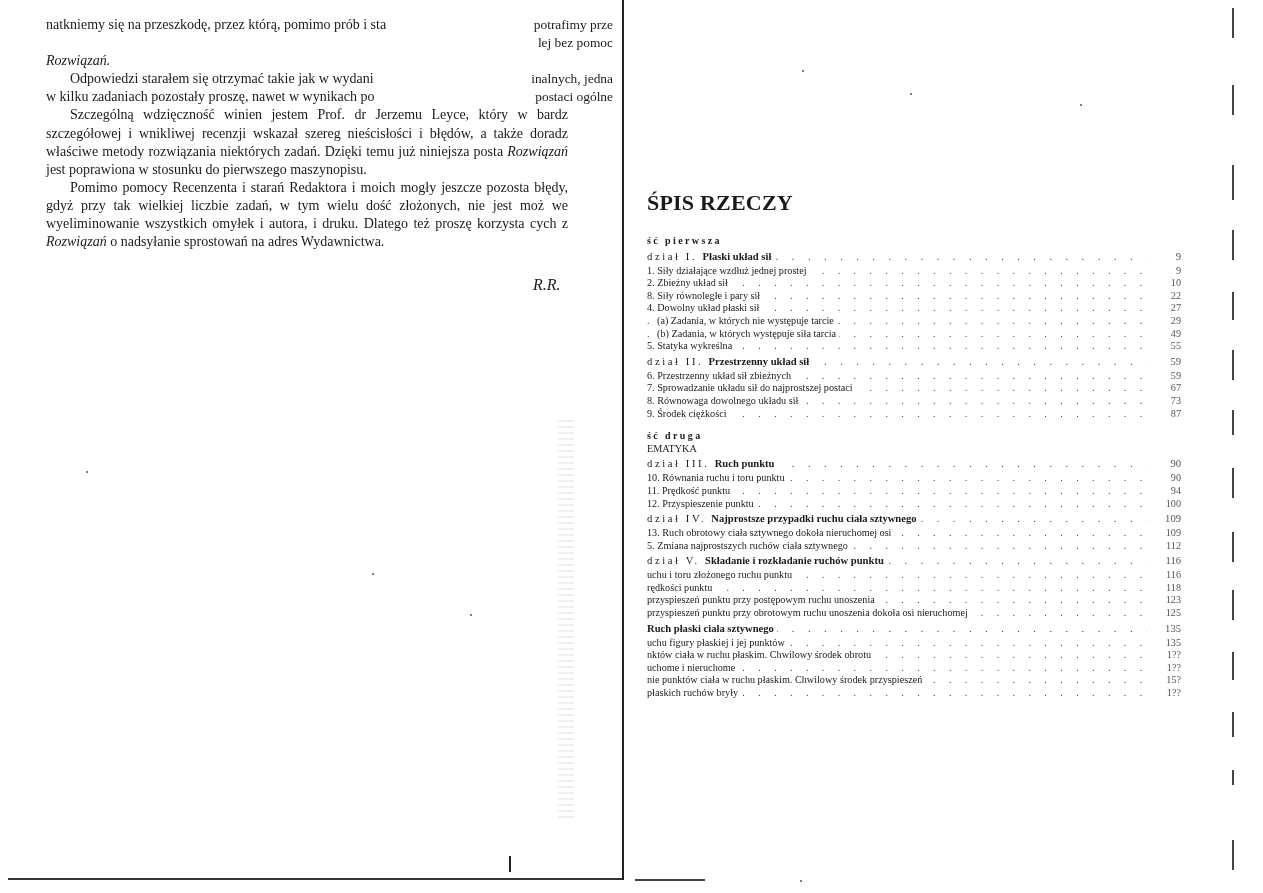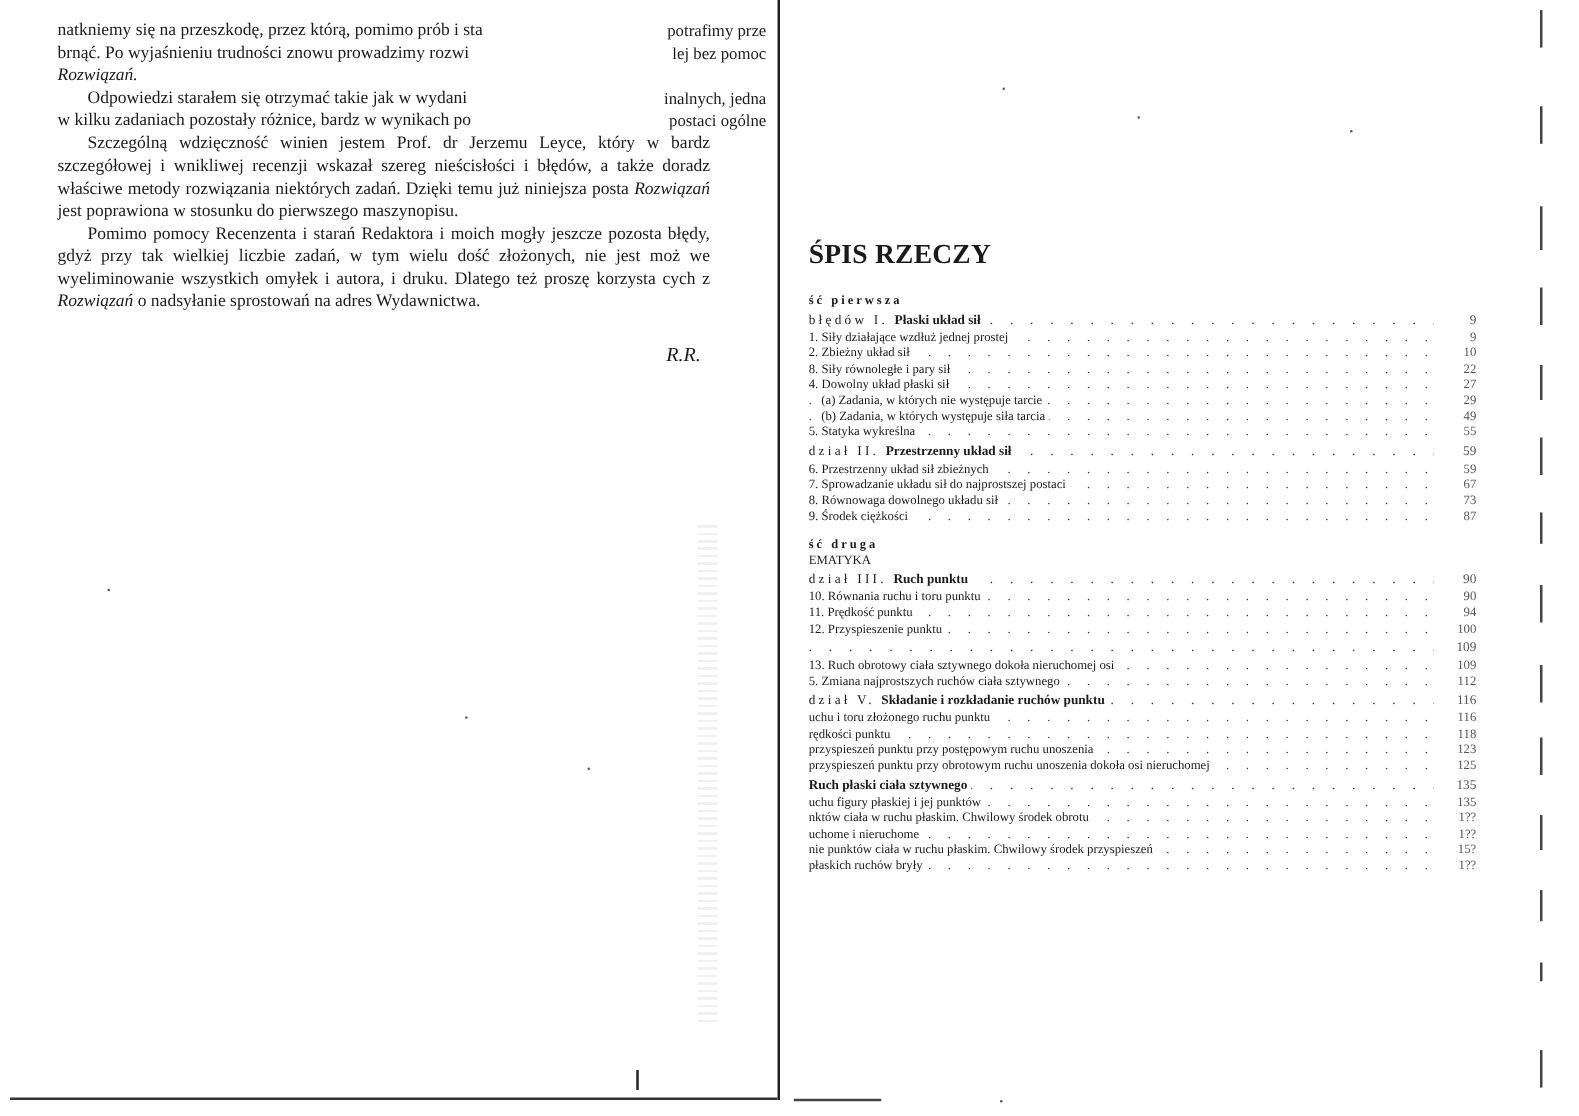--- a/index.html
+++ b/index.html
@@ -35,26 +35,26 @@
   .edge-marks span{position:absolute;left:0;width:1.5px;background:#444;}
   .specks span{position:absolute;width:2px;height:2px;background:#555;border-radius:1px;}
 </style>
 </head>
 <body>
 
 <div class="page left-page">
   <div class="para-block">
     <p>
       <span>natkniemy się na przeszkodę, przez którą, pomimo prób i sta</span><br>
-      <span>brnąć. Po wyjaśnieniu trudności znowu prowadzimy rozwi</span><br>
+      <br>
       <em>Rozwiązań.</em>
     </p>
     <p class="indent">
       <span>Odpowiedzi starałem się otrzymać takie jak w wydani</span><br>
-      <span>w kilku zadaniach pozostały różnice, bardz w wynikach po</span>
+      <span>w kilku zadaniach pozostały proszę, nawet w wynikach po</span>
     </p>
     <p class="indent">
       <span>Szczególną wdzięczność winien jestem Prof. dr Jerzemu Leyce, który w bardz</span>
       <span>szczegółowej i wnikliwej recenzji wskazał szereg nieścisłości i błędów, a także doradz</span>
       <span>właściwe metody rozwiązania niektórych zadań. Dzięki temu już niniejsza posta</span>
       <em>Rozwiązań</em><span> jest poprawiona w stosunku do pierwszego maszynopisu.</span>
     </p>
     <p class="indent">
       <span>Pomimo pomocy Recenzenta i starań Redaktora i moich mogły jeszcze pozosta</span>
       <span>błędy, gdyż przy tak wielkiej liczbie zadań, w tym wielu dość złożonych, nie jest moż</span>
@@ -76,41 +76,41 @@
 </div>
 
 <div class="page right-page">
   <div class="bottom-edge"></div>
 </div>
 
 <div class="toc-title">ŚPIS RZECZY</div>
 
 <div class="toc" id="toc">
     <div class="row part"><span class="lbl">ść pierwsza</span></div>
-    <div class="row section"><span class="lbl"><span class="dz">błędów I. </span><b>Płaski układ sił</b></span><span class="dots">. . . . . . . . . . . . . . . . . . . . . . . . . . . . . . . . . . . . . . . . . . . . . . . . . . . . . . . . . . . . . . . . . . . . . . . . . . . . . . . . </span><span class="pg">9</span></div>
+    <div class="row section"><span class="lbl"><span class="dz">dział I. </span><b>Płaski układ sił</b></span><span class="dots">. . . . . . . . . . . . . . . . . . . . . . . . . . . . . . . . . . . . . . . . . . . . . . . . . . . . . . . . . . . . . . . . . . . . . . . . . . . . . . . . </span><span class="pg">9</span></div>
     <div class="row sub"><span class="lbl">1. Siły działające wzdłuż jednej prostej</span><span class="dots">. . . . . . . . . . . . . . . . . . . . . . . . . . . . . . . . . . . . . . . . . . . . . . . . . . . . . . . . . . . . . . . . . . . . . . . . . . . . . . . . </span><span class="pg">9</span></div>
     <div class="row sub"><span class="lbl">2. Zbieżny układ sił</span><span class="dots">. . . . . . . . . . . . . . . . . . . . . . . . . . . . . . . . . . . . . . . . . . . . . . . . . . . . . . . . . . . . . . . . . . . . . . . . . . . . . . . . </span><span class="pg">10</span></div>
     <div class="row sub"><span class="lbl">8. Siły równoległe i pary sił</span><span class="dots">. . . . . . . . . . . . . . . . . . . . . . . . . . . . . . . . . . . . . . . . . . . . . . . . . . . . . . . . . . . . . . . . . . . . . . . . . . . . . . . . </span><span class="pg">22</span></div>
     <div class="row sub"><span class="lbl">4. Dowolny układ płaski sił</span><span class="dots">. . . . . . . . . . . . . . . . . . . . . . . . . . . . . . . . . . . . . . . . . . . . . . . . . . . . . . . . . . . . . . . . . . . . . . . . . . . . . . . . </span><span class="pg">27</span></div>
     <div class="row sub2"><span class="lbl">(a) Zadania, w których nie występuje tarcie</span><span class="dots">. . . . . . . . . . . . . . . . . . . . . . . . . . . . . . . . . . . . . . . . . . . . . . . . . . . . . . . . . . . . . . . . . . . . . . . . . . . . . . . . </span><span class="pg">29</span></div>
     <div class="row sub2"><span class="lbl">(b) Zadania, w których występuje siła tarcia</span><span class="dots">. . . . . . . . . . . . . . . . . . . . . . . . . . . . . . . . . . . . . . . . . . . . . . . . . . . . . . . . . . . . . . . . . . . . . . . . . . . . . . . . </span><span class="pg">49</span></div>
     <div class="row sub"><span class="lbl">5. Statyka wykreślna</span><span class="dots">. . . . . . . . . . . . . . . . . . . . . . . . . . . . . . . . . . . . . . . . . . . . . . . . . . . . . . . . . . . . . . . . . . . . . . . . . . . . . . . . </span><span class="pg">55</span></div>
     <div class="row section"><span class="lbl"><span class="dz">dział II. </span><b>Przestrzenny układ sił</b></span><span class="dots">. . . . . . . . . . . . . . . . . . . . . . . . . . . . . . . . . . . . . . . . . . . . . . . . . . . . . . . . . . . . . . . . . . . . . . . . . . . . . . . . </span><span class="pg">59</span></div>
     <div class="row sub"><span class="lbl">6. Przestrzenny układ sił zbieżnych</span><span class="dots">. . . . . . . . . . . . . . . . . . . . . . . . . . . . . . . . . . . . . . . . . . . . . . . . . . . . . . . . . . . . . . . . . . . . . . . . . . . . . . . . </span><span class="pg">59</span></div>
     <div class="row sub"><span class="lbl">7. Sprowadzanie układu sił do najprostszej postaci</span><span class="dots">. . . . . . . . . . . . . . . . . . . . . . . . . . . . . . . . . . . . . . . . . . . . . . . . . . . . . . . . . . . . . . . . . . . . . . . . . . . . . . . . </span><span class="pg">67</span></div>
     <div class="row sub"><span class="lbl">8. Równowaga dowolnego układu sił</span><span class="dots">. . . . . . . . . . . . . . . . . . . . . . . . . . . . . . . . . . . . . . . . . . . . . . . . . . . . . . . . . . . . . . . . . . . . . . . . . . . . . . . . </span><span class="pg">73</span></div>
     <div class="row sub"><span class="lbl">9. Środek ciężkości</span><span class="dots">. . . . . . . . . . . . . . . . . . . . . . . . . . . . . . . . . . . . . . . . . . . . . . . . . . . . . . . . . . . . . . . . . . . . . . . . . . . . . . . . </span><span class="pg">87</span></div>
     <div class="spacer"></div>
     <div class="row part"><span class="lbl">ść druga</span></div>
     <div class="row sub"><span class="lbl">EMATYKA</span></div>
     <div class="row section"><span class="lbl"><span class="dz">dział III. </span><b>Ruch punktu</b></span><span class="dots">. . . . . . . . . . . . . . . . . . . . . . . . . . . . . . . . . . . . . . . . . . . . . . . . . . . . . . . . . . . . . . . . . . . . . . . . . . . . . . . . </span><span class="pg">90</span></div>
     <div class="row sub"><span class="lbl">10. Równania ruchu i toru punktu</span><span class="dots">. . . . . . . . . . . . . . . . . . . . . . . . . . . . . . . . . . . . . . . . . . . . . . . . . . . . . . . . . . . . . . . . . . . . . . . . . . . . . . . . </span><span class="pg">90</span></div>
     <div class="row sub"><span class="lbl">11. Prędkość punktu</span><span class="dots">. . . . . . . . . . . . . . . . . . . . . . . . . . . . . . . . . . . . . . . . . . . . . . . . . . . . . . . . . . . . . . . . . . . . . . . . . . . . . . . . </span><span class="pg">94</span></div>
     <div class="row sub"><span class="lbl">12. Przyspieszenie punktu</span><span class="dots">. . . . . . . . . . . . . . . . . . . . . . . . . . . . . . . . . . . . . . . . . . . . . . . . . . . . . . . . . . . . . . . . . . . . . . . . . . . . . . . . </span><span class="pg">100</span></div>
-    <div class="row section"><span class="dots">. . . . . . . . . . . . . . . . . . . . . . . . . . . . . . . . . . . . . . . . . . . . . . . . . . . . . . . . . . . . . . . . . . . . . . . . . . . . . . . . </span><span class="pg">109</span></div>
+    <div class="row section"><span class="lbl"><span class="dz">dział IV. </span><b>Najprostsze przypadki ruchu ciała sztywnego</b></span><span class="dots">. . . . . . . . . . . . . . . . . . . . . . . . . . . . . . . . . . . . . . . . . . . . . . . . . . . . . . . . . . . . . . . . . . . . . . . . . . . . . . . . </span><span class="pg">109</span></div>
     <div class="row sub"><span class="lbl">13. Ruch obrotowy ciała sztywnego dokoła nieruchomej osi</span><span class="dots">. . . . . . . . . . . . . . . . . . . . . . . . . . . . . . . . . . . . . . . . . . . . . . . . . . . . . . . . . . . . . . . . . . . . . . . . . . . . . . . . </span><span class="pg">109</span></div>
     <div class="row sub"><span class="lbl">5. Zmiana najprostszych ruchów ciała sztywnego</span><span class="dots">. . . . . . . . . . . . . . . . . . . . . . . . . . . . . . . . . . . . . . . . . . . . . . . . . . . . . . . . . . . . . . . . . . . . . . . . . . . . . . . . </span><span class="pg">112</span></div>
     <div class="row section"><span class="lbl"><span class="dz">dział V. </span><b>Składanie i rozkładanie ruchów punktu</b></span><span class="dots">. . . . . . . . . . . . . . . . . . . . . . . . . . . . . . . . . . . . . . . . . . . . . . . . . . . . . . . . . . . . . . . . . . . . . . . . . . . . . . . . </span><span class="pg">116</span></div>
     <div class="row sub"><span class="lbl">uchu i toru złożonego ruchu punktu</span><span class="dots">. . . . . . . . . . . . . . . . . . . . . . . . . . . . . . . . . . . . . . . . . . . . . . . . . . . . . . . . . . . . . . . . . . . . . . . . . . . . . . . . </span><span class="pg">116</span></div>
     <div class="row sub"><span class="lbl">rędkości punktu</span><span class="dots">. . . . . . . . . . . . . . . . . . . . . . . . . . . . . . . . . . . . . . . . . . . . . . . . . . . . . . . . . . . . . . . . . . . . . . . . . . . . . . . . </span><span class="pg">118</span></div>
     <div class="row sub"><span class="lbl">przyspieszeń punktu przy postępowym ruchu unoszenia</span><span class="dots">. . . . . . . . . . . . . . . . . . . . . . . . . . . . . . . . . . . . . . . . . . . . . . . . . . . . . . . . . . . . . . . . . . . . . . . . . . . . . . . . </span><span class="pg">123</span></div>
     <div class="row sub"><span class="lbl">przyspieszeń punktu przy obrotowym ruchu unoszenia dokoła osi nieruchomej</span><span class="dots">. . . . . . . . . . . . . . . . . . . . . . . . . . . . . . . . . . . . . . . . . . . . . . . . . . . . . . . . . . . . . . . . . . . . . . . . . . . . . . . . </span><span class="pg">125</span></div>
     <div class="row section"><span class="lbl"><b>Ruch płaski ciała sztywnego</b></span><span class="dots">. . . . . . . . . . . . . . . . . . . . . . . . . . . . . . . . . . . . . . . . . . . . . . . . . . . . . . . . . . . . . . . . . . . . . . . . . . . . . . . . </span><span class="pg">135</span></div>
     <div class="row sub"><span class="lbl">uchu figury płaskiej i jej punktów</span><span class="dots">. . . . . . . . . . . . . . . . . . . . . . . . . . . . . . . . . . . . . . . . . . . . . . . . . . . . . . . . . . . . . . . . . . . . . . . . . . . . . . . . </span><span class="pg">135</span></div>
     <div class="row sub"><span class="lbl">nktów ciała w ruchu płaskim. Chwilowy środek obrotu</span><span class="dots">. . . . . . . . . . . . . . . . . . . . . . . . . . . . . . . . . . . . . . . . . . . . . . . . . . . . . . . . . . . . . . . . . . . . . . . . . . . . . . . . </span><span class="pg">1??</span></div>

